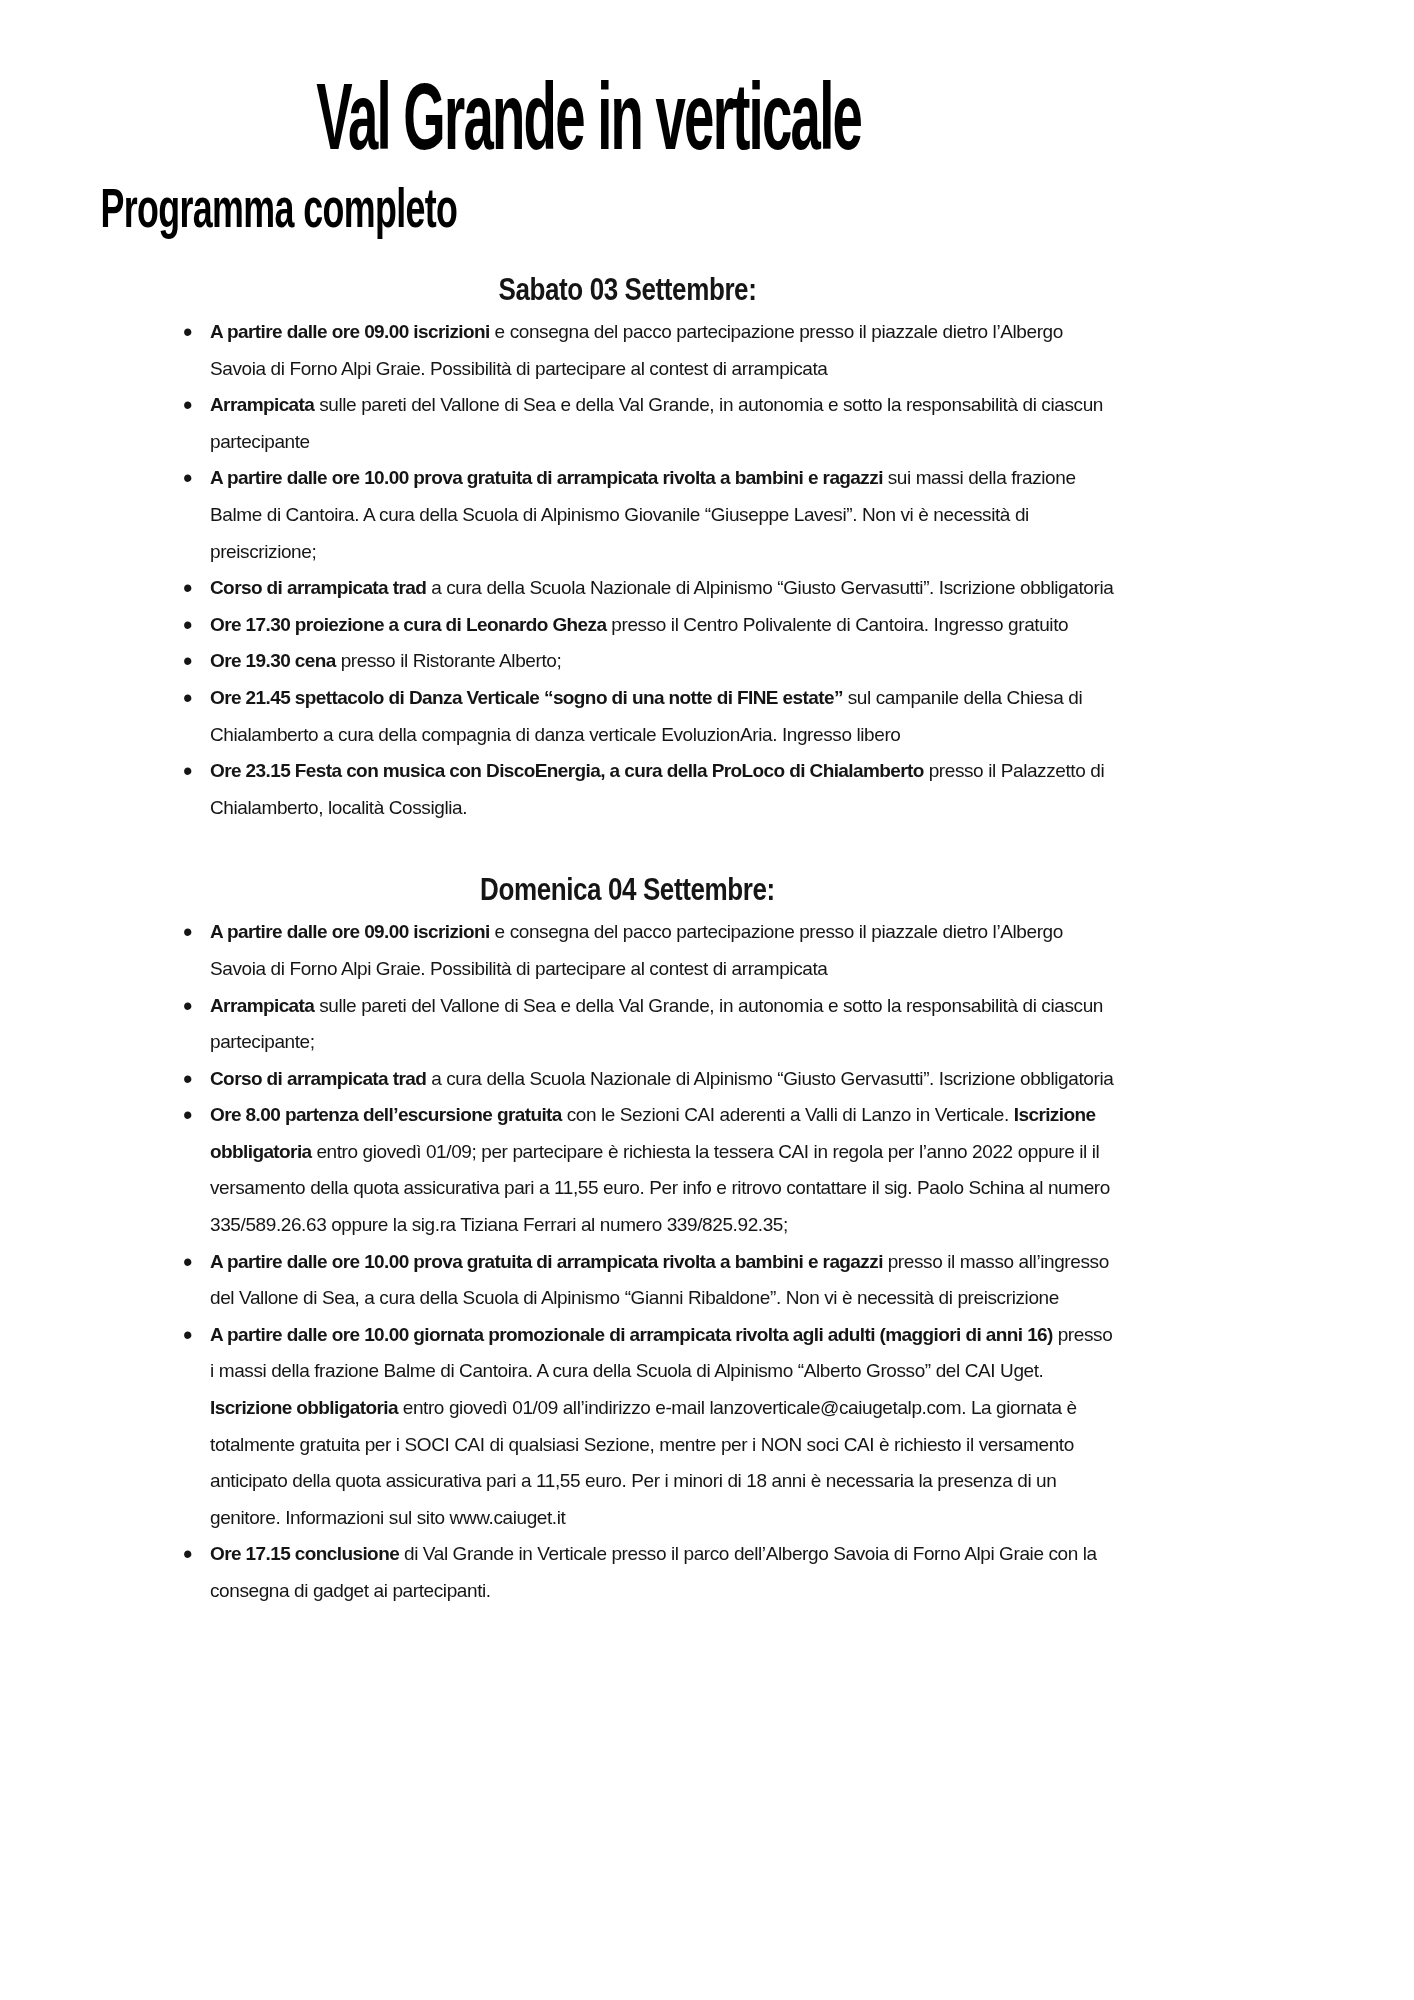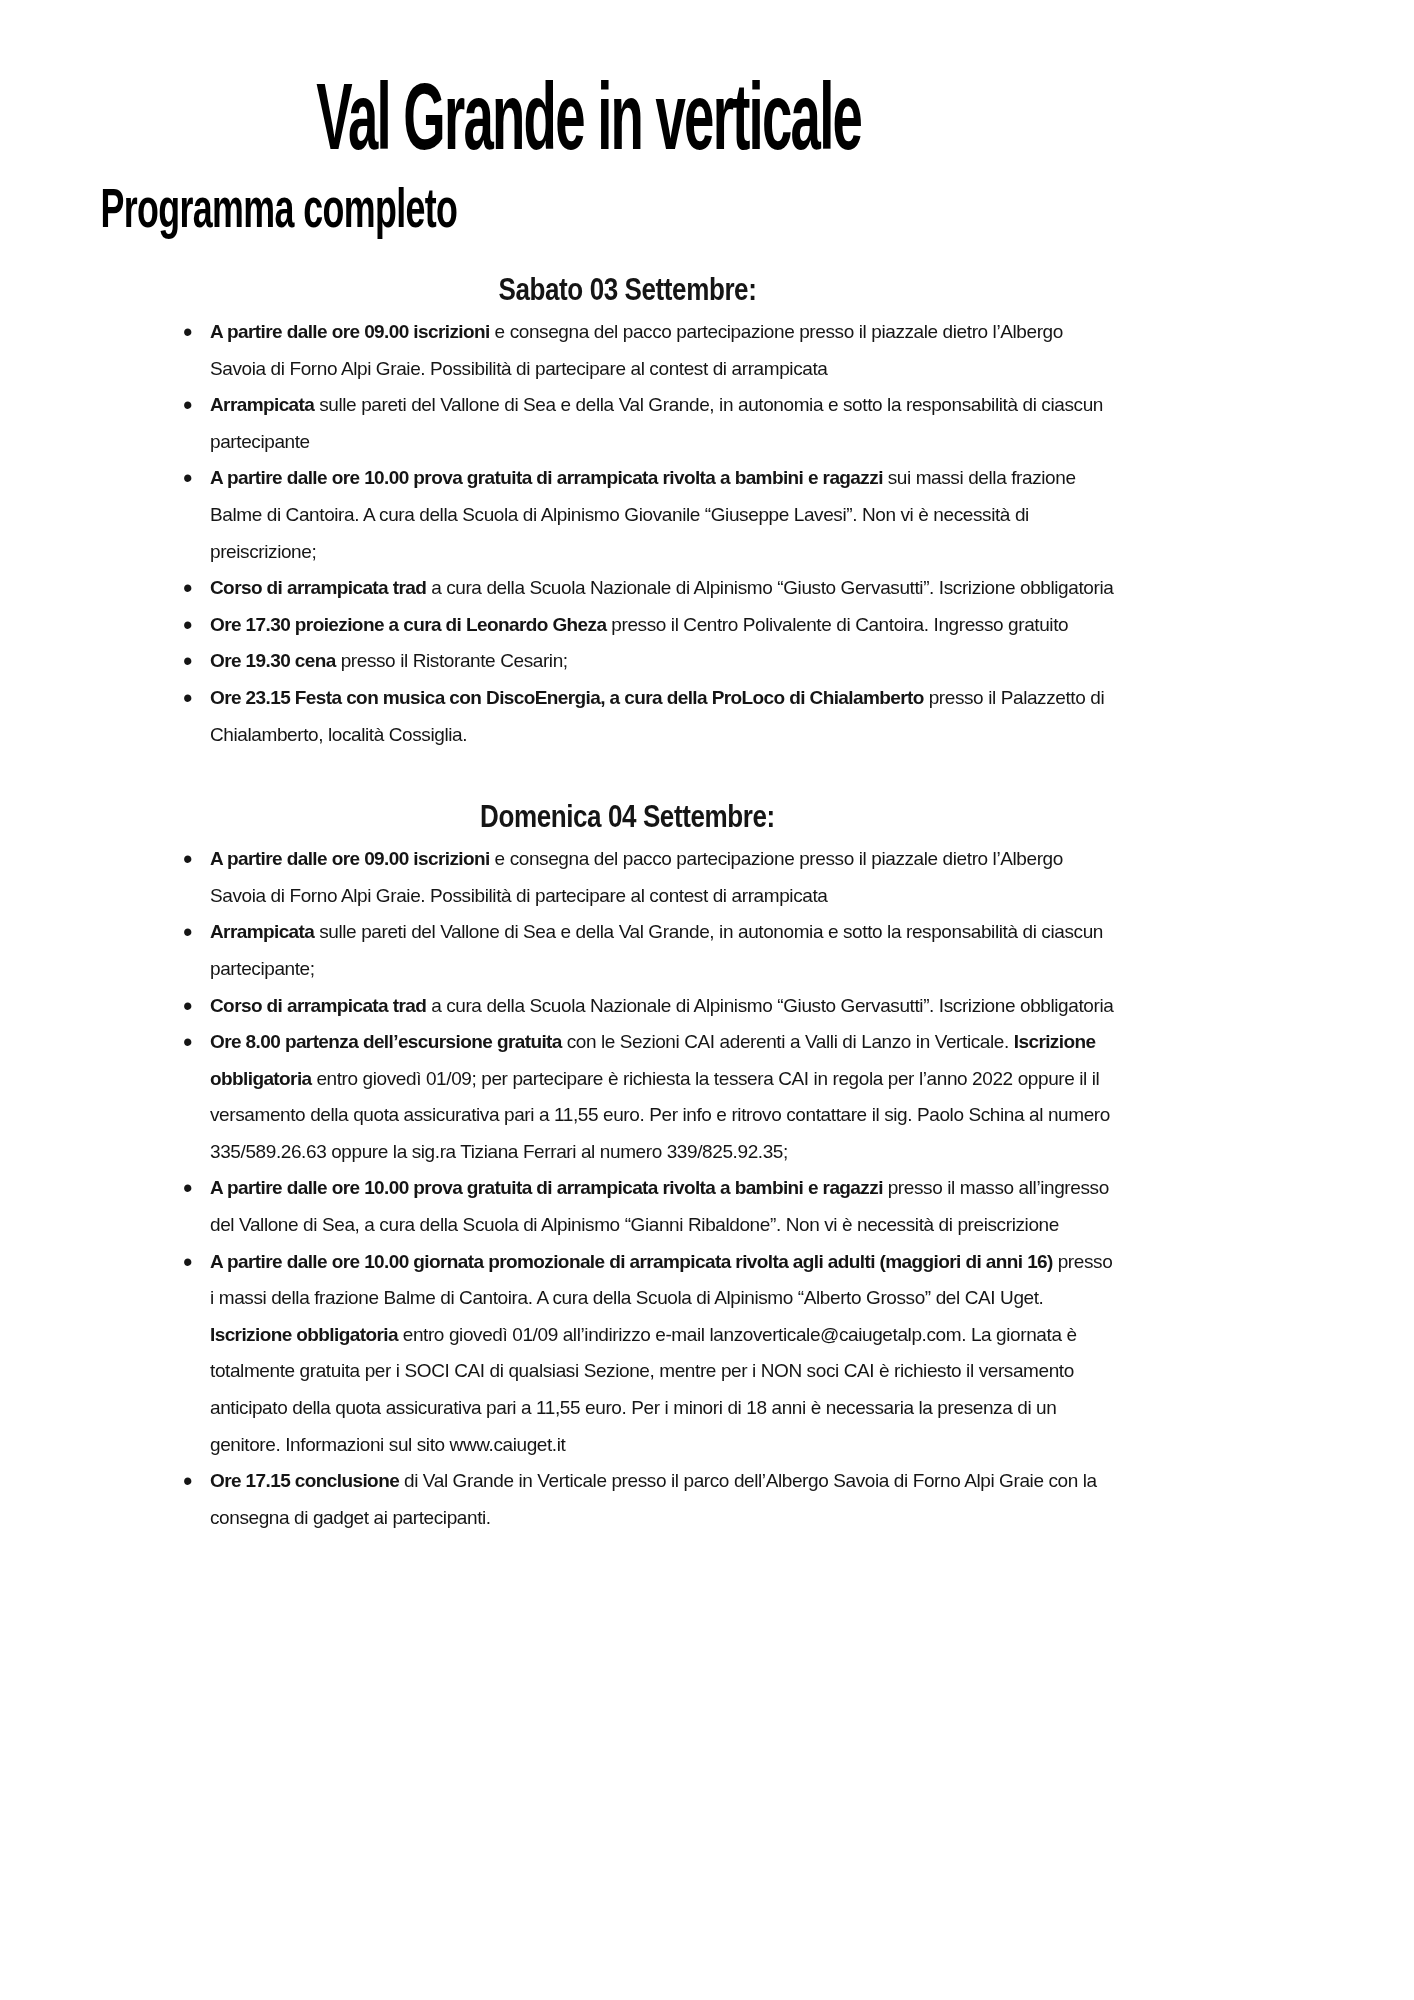--- a/index.html
+++ b/index.html
@@ -102,21 +102,22 @@
   <h2 class="subtitle-wrap"><span class="subtitle-inner">Programma completo</span></h2>
   <div class="content">
       <section class="section first-section">
         <div class="heading"><span class="hx">Sabato 03 Settembre:</span></div>
         <ul class="list">
           <li class="item"><span class="run bold">A partire dalle ore 09.00 iscrizioni</span><span class="run"> e consegna del pacco partecipazione presso il piazzale dietro l’Albergo Savoia di Forno Alpi Graie. Possibilità di partecipare al contest di arrampicata</span></li>
           <li class="item"><span class="run bold">Arrampicata</span><span class="run"> sulle pareti del Vallone di Sea e della Val Grande, in autonomia e sotto la responsabilità di ciascun partecipante</span></li>
           <li class="item"><span class="run bold">A partire dalle ore 10.00 prova gratuita di arrampicata rivolta a bambini e ragazzi</span><span class="run"> sui massi della frazione Balme di Cantoira. A cura della Scuola di Alpinismo Giovanile “Giuseppe Lavesi”. Non vi è necessità di preiscrizione;</span></li>
           <li class="item"><span class="run bold">Corso di arrampicata trad</span><span class="run"> a cura della Scuola Nazionale di Alpinismo “Giusto Gervasutti”. Iscrizione obbligatoria</span></li>
           <li class="item"><span class="run bold">Ore 17.30 proiezione a cura di Leonardo Gheza</span><span class="run"> presso il Centro Polivalente di Cantoira. Ingresso gratuito</span></li>
-          <li class="item"><span class="run bold">Ore 19.30 cena</span><span class="run"> presso il Ristorante Cesarin;</span></li>
+          <li class="item"><span class="run bold">Ore 19.30 cena</span><span class="run"> presso il Ristorante Alberto;</span></li>
+          <li class="item"><span class="run bold">Ore 21.45 spettacolo di Danza Verticale “sogno di una notte di FINE estate”</span><span class="run"> sul campanile della Chiesa di Chialamberto a cura della compagnia di danza verticale EvoluzionAria. Ingresso libero</span></li>
           <li class="item"><span class="run bold">Ore 23.15 Festa con musica con DiscoEnergia, a cura della ProLoco di Chialamberto</span><span class="run"> presso il Palazzetto di Chialamberto, località Cossiglia.</span></li>
         </ul>
       </section>
       <section class="section">
         <div class="heading"><span class="hx">Domenica 04 Settembre:</span></div>
         <ul class="list">
           <li class="item"><span class="run bold">A partire dalle ore 09.00 iscrizioni</span><span class="run"> e consegna del pacco partecipazione presso il piazzale dietro l’Albergo Savoia di Forno Alpi Graie. Possibilità di partecipare al contest di arrampicata</span></li>
           <li class="item"><span class="run bold">Arrampicata</span><span class="run"> sulle pareti del Vallone di Sea e della Val Grande, in autonomia e sotto la responsabilità di ciascun partecipante;</span></li>
           <li class="item"><span class="run bold">Corso di arrampicata trad</span><span class="run"> a cura della Scuola Nazionale di Alpinismo “Giusto Gervasutti”. Iscrizione obbligatoria</span></li>
           <li class="item"><span class="run bold">Ore 8.00 partenza dell’escursione gratuita</span><span class="run"> con le Sezioni CAI aderenti a Valli di Lanzo in Verticale. </span><span class="run bold">Iscrizione obbligatoria</span><span class="run"> entro giovedì 01/09; per partecipare è richiesta la tessera CAI in regola per l’anno 2022 oppure il il versamento della quota assicurativa pari a 11,55 euro. Per info e ritrovo contattare il sig. Paolo Schina al numero 335/589.26.63 oppure la sig.ra Tiziana Ferrari al numero 339/825.92.35;</span></li>

